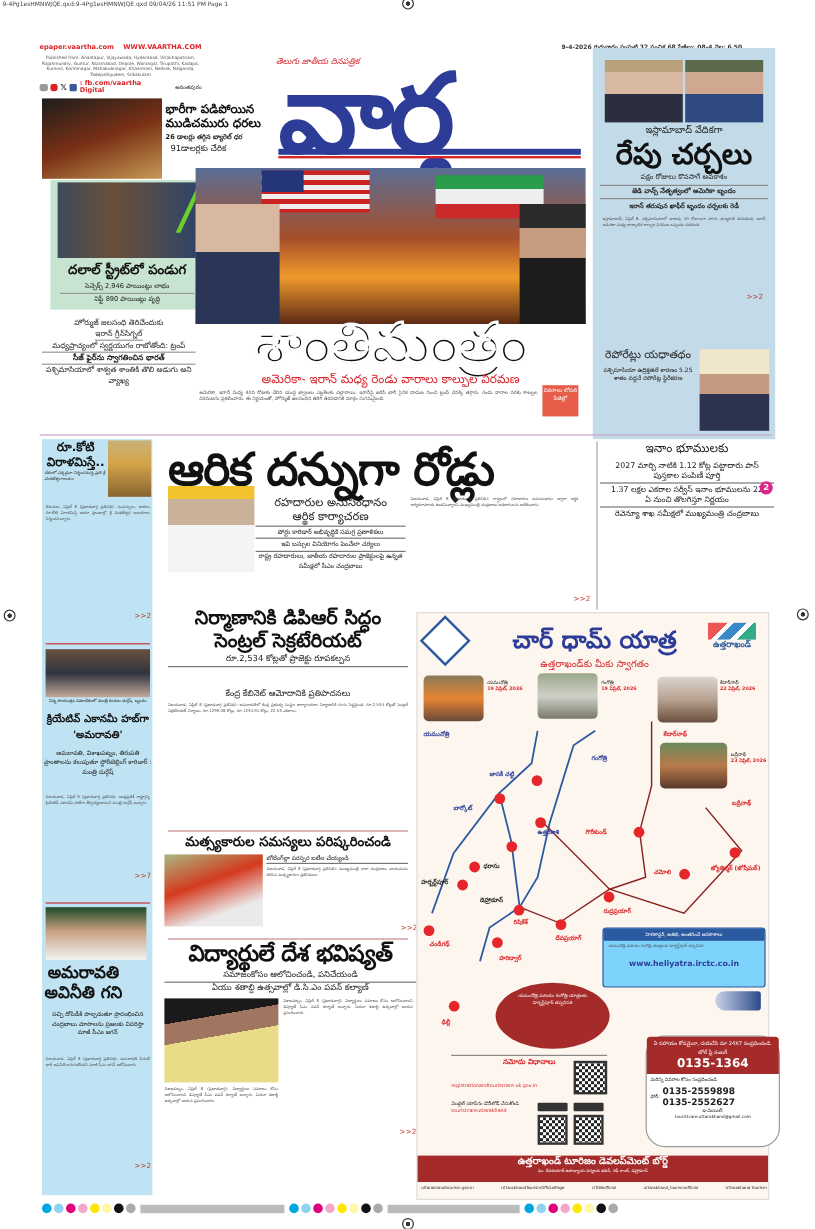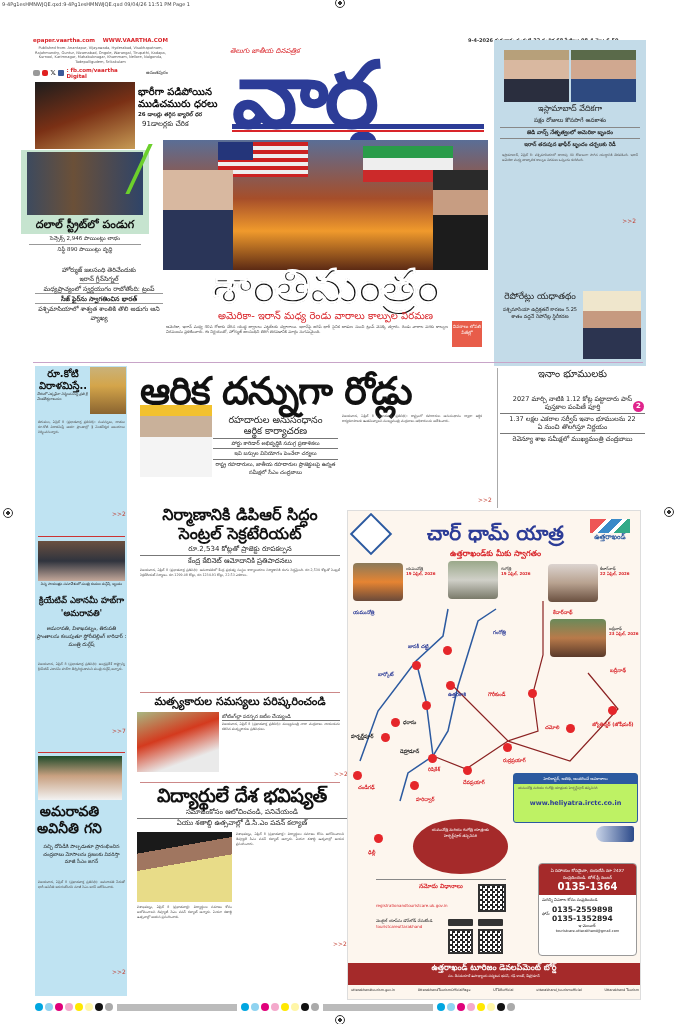--- a/index.html
+++ b/index.html
@@ -53,21 +53,21 @@
 
 <div class="abs" style="left:468px;top:37px;font-size:5px;font-weight:bold;color:#333">9-4-2026 గురువారం సంపుటి 32 సంచిక 68 పేజీలు: 08-4 వెల: 6.50</div>
 
 <div class="abs photo" style="left:35px;top:82px;width:100px;height:67px;background:linear-gradient(160deg,#1d1d1d,#7a3015 50%,#c69a55)"></div>
 <div class="abs" style="left:138px;top:86px;width:90px">
   <div class="headline" style="font-size:10px;line-height:12px;text-align:left">భారీగా పడిపోయిన ముడిచమురు ధరలు</div>
   <div style="font-size:5.5px;font-weight:bold;margin-top:1px">26 డాలర్లు తగ్గిన బ్యారెల్ ధర</div>
   <div style="font-size:7px;margin-top:1px;padding-left:4px">91డాలర్లకు చేరిక</div>
 </div>
 
-<div class="abs" style="left:21px;top:150px;width:128px;height:84px;background:#c6e4cf">
+<div class="abs" style="left:42px;top:150px;width:128px;height:108px;background:#c6e4cf">
   <div style="margin:2px 6px;height:63px;background:linear-gradient(90deg,#3d4a5e,#6b5038 40%,#2f4468);position:relative">
     <div style="position:absolute;right:2px;top:-8px;width:40px;height:50px;border-right:4px solid #6cd02c;transform:skew(-25deg)"></div>
   </div>
   <div class="headline" style="font-size:11px;margin-top:3px">దలాల్ స్ట్రీట్‌లో పండుగ</div>
   <div class="calign" style="font-size:5.5px;margin-top:2px">సెన్సెక్స్ 2,946 పాయింట్లు లాభం</div>
   <div style="height:1px;background:#999;margin:1px 8px"></div>
   <div class="calign" style="font-size:5.5px">నిఫ్టీ 890 పాయింట్లు వృద్ధి</div>
 </div>
 
 <div class="abs calign" style="left:35px;top:265px;width:128px;font-size:6.3px;line-height:9px">
@@ -90,20 +90,21 @@
 <div class="abs red calign" style="left:163px;top:310px;width:325px;font-size:10px">అమెరికా- ఇరాన్ మధ్య రెండు వారాలు కాల్పుల విరమణ</div>
 <div class="abs bodytxt" style="left:166px;top:324px;width:282px;height:18px;font-size:4px">అమెరికా, ఇరాన్ మధ్య 40వ రోజుకు చేరిన యుద్ధ జ్వాలలు ఎట్టకేలకు చల్లారాయి. ఇరాన్‌పై జరిపే భారీ సైనిక దాడుల నుంచి ట్రంప్ వెనక్కి తగ్గారు. రెండు వారాల వరకు కాల్పుల విరమణను ప్రకటించారు. ఈ నిర్ణయంతో, హోర్ముజ్ జలసంధిని తిరిగి తెరవడానికి మార్గం సుగమమైంది.</div>
 <div class="abs" style="left:452px;top:321px;width:30px;height:26px;background:#e85d4a;color:#fff;font-size:4.5px;text-align:center;padding-top:3px;line-height:6px">వివరాలు లోపలి పేజీల్లో</div>
 
 <div class="abs" style="left:494px;top:40px;width:152px;height:326px;background:#c3dbe8">
   <div style="margin:10px 10px 0;height:52px;display:flex;gap:2px">
     <div style="flex:1;background:linear-gradient(180deg,#b7a07a 0 20%,#d9b8a0 20% 55%,#2a2e3e 55%)"></div>
     <div style="flex:1;background:linear-gradient(180deg,#5a6a4a 0 20%,#d0a890 20% 55%,#2e4a80 55%)"></div>
   </div>
   <div class="calign" style="font-size:8px;margin-top:2px">ఇస్లామాబాద్ వేదికగా</div>
+  <div class="headline" style="font-size:24px;line-height:28px">రేపు చర్చలు</div>
   <div class="calign" style="font-size:6px;margin-top:1px">పక్షం రోజులు కొనసాగే అవకాశం</div>
   <div class="calign" style="font-size:5.5px;font-weight:bold;border-top:1px solid #888;border-bottom:1px solid #888;margin:2px 6px;padding:1px 0">జెడి వాన్స్ నేతృత్వంలో అమెరికా బృందం</div>
   <div class="calign" style="font-size:5.3px;font-weight:bold">ఇరాన్ తరుపున ఖాఫీర్ బృందం చర్చలకు రెడీ</div>
   <div class="bodytxt" style="margin:4px 8px;height:70px">ఇస్లామాబాద్, ఏప్రిల్ 8: పశ్చిమాసియాలో దాదాపు 40 రోజులుగా సాగిన యుద్ధానికి తెరపడింది. ఇరాన్ అమెరికా మధ్య తాత్కాలిక కాల్పుల విరమణ ఒప్పందం కుదిరింది.</div>
   <div style="text-align:right;margin-right:10px;margin-top:-10px" class="more">&gt;&gt;2</div>
 </div>
 <div class="abs calign" style="left:500px;top:290px;width:80px">
   <div style="font-size:9px;line-height:12px">రెపోరేట్లు యధాతథం</div>
   <div style="font-size:5px;line-height:7px;margin-top:4px">పశ్చిమాసియా ఉద్రిక్తతలే కారణం 5.25 శాతం వద్దనే రెపోరేట్ల స్థిరీకరణ</div>
 </div>
@@ -143,31 +144,31 @@
   <div style="font-size:5.3px;border-top:1px solid #777;margin-top:2px;padding-top:1px">పోర్టు కారిడార్ అభివృద్ధికి సమగ్ర ప్రణాళికలు</div>
   <div style="font-size:5.3px;border-top:1px solid #777;border-bottom:1px solid #777;padding:1px 0">ఇవి బస్సుల వినియోగం పెంచేలా చర్యలు</div>
   <div style="font-size:5.3px;line-height:8px">రాష్ట్ర రహదారులు, జాతీయ రహదారుల ప్రాజెక్టులపై ఉన్నత సమీక్షలో సీఎం చంద్రబాబు</div>
 </div>
 <div class="abs bodytxt" style="left:342px;top:414px;width:140px;height:72px">విజయవాడ, ఏప్రిల్ 8 (ప్రభాతవార్త ప్రతినిధి): రాష్ట్రంలో రహదారుల అనుసంధానం ద్వారా ఆర్థిక కార్యకలాపాలకు ఊతమివ్వాలని ముఖ్యమంత్రి చంద్రబాబు అధికారులను ఆదేశించారు.</div>
 <div class="abs more" style="left:478px;top:496px">&gt;&gt;2</div>
 <div class="abs" style="left:497px;top:368px;width:1px;height:140px;background:#aaa"></div>
 
 <div class="abs calign" style="left:500px;top:368px;width:145px">
   <div style="font-size:10px">ఇనాం భూములకు</div>
-  <div style="font-size:6.5px;line-height:8px;margin-top:13px;padding:0 10px">2027 మార్చి నాటికి 1.12 కోట్ల పట్టాదారు పాస్ పుస్తకాల పంపిణీ పూర్తి</div>
+  <div style="font-size:6.5px;line-height:8px;margin-top:2px;padding:0 10px">2027 మార్చి నాటికి 1.12 కోట్ల పట్టాదారు పాస్ పుస్తకాల పంపిణీ పూర్తి</div>
   <div style="font-size:6.5px;line-height:8px;border-top:1px solid #777;margin-top:2px;padding:1px 6px 0">1.37 లక్షల ఎకరాల సర్వీస్ ఇనాం భూములను 22 ఏ నుంచి తొలగిస్తూ నిర్ణయం</div>
   <div style="font-size:6.5px;line-height:8px;border-top:1px solid #777;margin-top:2px;padding-top:1px">రెవెన్యూ శాఖ సమీక్షలో ముఖ్యమంత్రి చంద్రబాబు</div>
 </div>
 <div class="abs" style="left:633px;top:401px;width:11px;height:11px;border-radius:50%;background:#e0248c;color:#fff;font-size:7px;font-weight:bold;text-align:center;line-height:11px">2</div>
 
 <div class="abs" style="left:140px;top:505px;width:200px">
   <div class="headline" style="font-size:16px;line-height:19px">నిర్మాణానికి డిపిఆర్ సిద్ధం</div>
   <div class="headline" style="font-size:16px;line-height:19px">సెంట్రల్ సెక్రటేరియట్</div>
   <div class="calign" style="font-size:7px;margin-top:2px;border-bottom:1px solid #777;padding-bottom:1px">రూ.2,534 కోట్లతో ప్రాజెక్టు రూపకల్పన</div>
-  <div class="calign" style="font-size:7px;margin-top:1px">కేంద్ర కేబినెట్ ఆమోదానికి ప్రతిపాదనలు</div>
+  <div class="calign" style="font-size:7px;margin-top:18px">కేంద్ర కేబినెట్ ఆమోదానికి ప్రతిపాదనలు</div>
   <div class="bodytxt" style="height:116px;margin-top:2px">విజయవాడ, ఏప్రిల్ 8 (ప్రభాతవార్త ప్రతినిధి): అమరావతిలో కేంద్ర ప్రభుత్వ సంస్థల కార్యాలయాల నిర్మాణానికి రంగం సిద్ధమైంది. రూ.2,534 కోట్లతో సెంట్రల్ సెక్రటేరియట్ నిర్మాణం. రూ.1299.08 కోట్లు, రూ.1234.91 కోట్లు, 22.53 ఎకరాలు.</div>
 </div>
 <div class="abs" style="left:140px;top:692px;width:200px;height:1px;background:#c88"></div>
 
 <div class="abs headline" style="left:140px;top:695px;width:200px;font-size:11px;line-height:14px">మత్స్యకారుల సమస్యలు పరిష్కరించండి</div>
 <div class="abs" style="left:137px;top:712px;width:82px;height:60px;background:linear-gradient(160deg,#a8b882,#d43a1e 40%,#eaeaea 75%)"></div>
 <div class="abs" style="left:222px;top:713px;width:118px;font-size:5px;border-bottom:1px solid #777">బోటింగ్‌ల్లా పరస్పర ఐటీల చేయ్యండి</div>
 <div class="abs bodytxt" style="left:222px;top:722px;width:118px;height:52px">విజయవాడ, ఏప్రిల్ 8 (ప్రభాతవార్త ప్రతినిధి): ముఖ్యమంత్రి నారా చంద్రబాబు నాయుడును కలిసిన మత్స్యకారుల ప్రతినిధులు.</div>
 <div class="abs more" style="left:334px;top:770px">&gt;&gt;2</div>
 <div class="abs" style="left:140px;top:782px;width:200px;height:1px;background:#c88"></div>
@@ -176,21 +177,21 @@
 <div class="abs calign" style="left:137px;top:808px;width:210px;font-size:7px;border-bottom:1px solid #777;padding-bottom:1px">సమాజంకోసం ఆలోచించండి, పనిచేయండి</div>
 <div class="abs calign" style="left:137px;top:819px;width:210px;font-size:7px;font-weight:normal">ఏయు శతాబ్ది ఉత్సవాల్లో డి.సి.ఎం పవన్ కల్యాణ్</div>
 <div class="abs" style="left:137px;top:832px;width:95px;height:70px;background:linear-gradient(170deg,#1a1a1a 0 25%,#a07660 25% 45%,#e8dc88 45%)"></div>
 <div class="abs bodytxt" style="left:137px;top:905px;width:95px;height:45px">విశాఖపట్నం, ఏప్రిల్ 8 (ప్రభాతవార్త): విద్యార్థులు సమాజం కోసం ఆలోచించాలని డిప్యూటీ సీఎం పవన్ కల్యాణ్ అన్నారు. ఏయూ శతాబ్ది ఉత్సవాల్లో ఆయన ప్రసంగించారు.</div>
 <div class="abs bodytxt" style="left:236px;top:832px;width:108px;height:112px">విశాఖపట్నం, ఏప్రిల్ 8 (ప్రభాతవార్త): విద్యార్థులు సమాజం కోసం ఆలోచించాలని డిప్యూటీ సీఎం పవన్ కల్యాణ్ అన్నారు. ఏయూ శతాబ్ది ఉత్సవాల్లో ఆయన ప్రసంగించారు.</div>
 <div class="abs more" style="left:333px;top:940px">&gt;&gt;2</div>
 
 <div class="abs ad-box" style="left:347px;top:510px;width:294px;height:490px;border:1px solid #ddd">
   <div style="position:absolute;left:8px;top:8px;width:30px;height:30px;border:2px solid #2c5aa0;transform:rotate(45deg);background:#fff"></div>
   <div class="headline" style="position:absolute;left:60px;top:10px;width:175px;font-size:20px;color:#2c3c97">చార్ ధామ్ యాత్ర</div>
-  <div class="calign" style="position:absolute;left:60px;top:38px;width:175px;font-size:8px;font-weight:bold;color:#d9252a">ఉత్తరాఖండ్‌కు మీకు స్వాగతం</div>
+  <div class="calign" style="position:absolute;left:60px;top:38px;width:175px;font-size:8px;font-weight:normal;color:#d9252a">ఉత్తరాఖండ్‌కు మీకు స్వాగతం</div>
   <div style="position:absolute;right:10px;top:8px;width:40px;font-size:7px;font-weight:bold;color:#2c5aa0;text-align:center">
     <div style="height:14px;background:linear-gradient(135deg,#e55 0 30%,#fff 30% 40%,#3a8ac8 40% 60%,#fff 60% 70%,#3a8 70%)"></div>
     <span>ఉత్తరాఖండ్</span>
   </div>
 
   <div style="position:absolute;left:5px;top:52px;width:50px;height:38px;border-radius:4px;background:linear-gradient(180deg,#8a7a5a,#e68432 50%,#6a4a3a)"></div>
   <div style="position:absolute;left:58px;top:55px;font-size:4px;line-height:5px"><span>యమునోత్రి</span><br><span class="red" style="font-weight:bold">19 ఏప్రిల్, 2026</span></div>
   <div style="position:absolute;left:100px;top:50px;width:50px;height:38px;border-radius:4px;background:linear-gradient(180deg,#9aa88a,#d0d0c8 50%,#7a7a6a)"></div>
   <div style="position:absolute;left:153px;top:55px;font-size:4px;line-height:5px"><span>గంగోత్రి</span><br><span class="red" style="font-weight:bold">19 ఏప్రిల్, 2026</span></div>
   <div style="position:absolute;left:200px;top:53px;width:50px;height:38px;border-radius:4px;background:linear-gradient(180deg,#dcd4d0,#b8a290 50%,#6a5040)"></div>
@@ -235,52 +236,52 @@
   <div class="map-lbl" style="left:52px;top:237px">డెహ్రాడూన్</div>
   <div class="map-lbl red" style="left:80px;top:255px">రిషికేశ్</div>
   <div class="map-lbl red" style="left:155px;top:246px">రుద్రప్రయాగ్</div>
   <div class="map-lbl red" style="left:115px;top:268px">దేవప్రయాగ్</div>
   <div class="map-lbl red" style="left:197px;top:213px">చమోలి</div>
   <div class="map-lbl red" style="left:240px;top:210px;width:50px;text-align:center">జ్యోతిర్మఠ్ (జోషీమఠ్)</div>
   <div class="map-lbl red" style="left:68px;top:285px">హరిద్వార్</div>
   <div class="map-lbl red" style="left:10px;top:273px">చండీగఢ్</div>
   <div class="map-lbl red" style="left:20px;top:338px">ఢిల్లీ</div>
 
-  <div style="position:absolute;left:165px;top:262px;width:125px;height:50px;border:1px solid #2c5aa0;border-radius:3px;background:#bef264">
+  <div style="position:absolute;left:154px;top:262px;width:136px;height:50px;border:1px solid #2c5aa0;border-radius:3px;background:#7dd3fc">
     <div style="background:#2c5aa0;color:#fff;font-size:4px;text-align:center;padding:2px">హెలికాప్టర్, అతిథి, అంతరించే అవకాశాలు</div>
     <div class="bodytxt" style="height:15px;padding:2px 4px">యమునోత్రి మరియు గంగోత్రి యాత్రలకు హెర్బర్ట్‌పూర్ తప్పనిసరి</div>
     <div class="blue" style="font-size:6.5px;font-weight:bold;text-align:center">www.heliyatra.irctc.co.in</div>
   </div>
   <div style="position:absolute;left:248px;top:315px;width:38px;height:16px;background:linear-gradient(90deg,#c9d4e8,#2c4a8a);border-radius:10px 3px 3px 10px"></div>
 
   <div style="position:absolute;left:65px;top:308px;width:95px;height:55px;border-radius:50%;background:#a52a2a;color:#fff;font-size:3.8px;line-height:5.5px;text-align:center;padding:8px 10px">యమునోత్రి మరియు గంగోత్రి యాత్రలకు హెర్బర్ట్‌పూర్ తప్పనిసరి</div>
 
   <div style="position:absolute;left:28px;top:368px;width:130px;border-top:1px solid #888">
     <div class="red" style="font-size:6px;font-weight:bold;text-align:center;padding:2px 0">నమోదు విధానాలు</div>
     <div class="red" style="font-size:4px;margin-top:10px">registrationandtouristcare.uk.gov.in</div>
     <div style="font-size:4px;margin-top:10px">మొబైల్ యాప్‌ను డౌన్‌లోడ్ చేసుకోండి</div>
     <div class="red" style="font-size:4px">touristcareuttarakhand</div>
   </div>
   <div style="position:absolute;left:130px;top:373px;width:28px;height:28px;background:repeating-conic-gradient(#222 0 25%,#fff 0 50%) 0 0/5px 5px;border:2px solid #333"></div>
   <div style="position:absolute;left:100px;top:408px;width:25px;height:7px;background:#333;border-radius:1px"></div>
   <div style="position:absolute;left:130px;top:408px;width:25px;height:7px;background:#333;border-radius:1px"></div>
   <div style="position:absolute;left:100px;top:418px;width:25px;height:25px;background:repeating-conic-gradient(#222 0 25%,#fff 0 50%) 0 0/5px 5px;border:2px solid #333"></div>
   <div style="position:absolute;left:130px;top:418px;width:25px;height:25px;background:repeating-conic-gradient(#222 0 25%,#fff 0 50%) 0 0/5px 5px;border:2px solid #333"></div>
 
-  <div style="position:absolute;left:190px;top:352px;width:99px;height:93px;border:1px solid #999;border-radius:4px;background:#fff">
+  <div style="position:absolute;left:190px;top:352px;width:112px;height:93px;border:1px solid #999;border-radius:16px;background:#fff">
     <div style="background:#a52a2a;color:#fff;padding:3px;border-radius:3px 3px 0 0;text-align:center">
       <div style="font-size:4.3px;line-height:7px">ఏ సహాయం కోసమైనా, దయచేసి మా 24X7 సంప్రదించండి. టోల్ ఫ్రీ నంబర్</div>
       <div style="font-size:10px;font-weight:bold">0135-1364</div>
     </div>
     <div style="font-size:4px;padding:2px 3px">మరిన్ని వివరాల కోసం సంప్రదించండి</div>
     <div style="display:flex;padding:0 3px;gap:2px">
       <span style="font-size:4px;padding-top:6px">ఫోన్:</span>
       <div>
         <div style="font-size:7.5px;font-weight:bold">0135-2559898</div>
-        <div style="font-size:7.5px;font-weight:bold">0135-1352894</div>
+        <div style="font-size:7.5px;font-weight:bold">0135-2552627</div>
       </div>
     </div>
     <div class="calign" style="font-size:4px">ఇ-మెయిల్:</div>
     <div class="calign" style="font-size:3.5px">touristcare.uttarakhand@gmail.com</div>
   </div>
 
   <div style="position:absolute;left:0;top:452px;width:292px;height:22px;background:#a52a2a;color:#fff;text-align:center">
     <div style="font-size:8px;font-weight:bold">ఉత్తరాఖండ్ టూరిజం డెవలప్‌మెంట్ బోర్డ్</div>
     <div style="font-size:3.5px">పం. దీనదయాళ్ ఉపాధ్యాయ పర్యటన భవన్, గఢీ కాంట్, డెహ్రాడూన్</div>
   </div>

